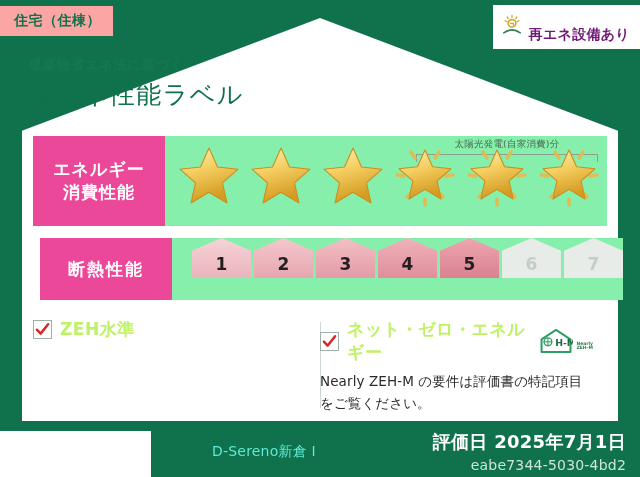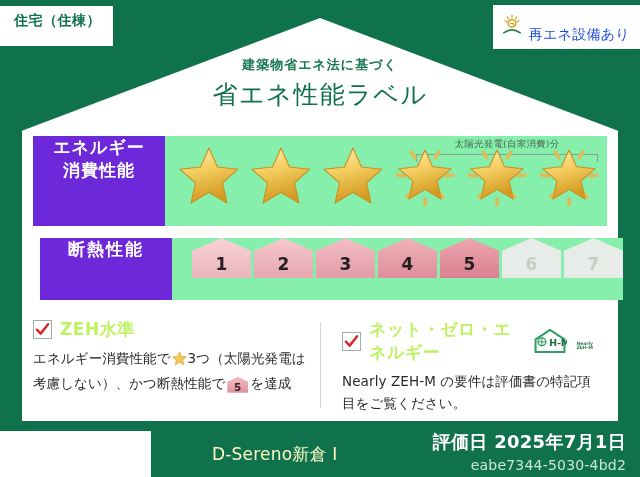--- a/index.html
+++ b/index.html
@@ -19,70 +19,70 @@
   #house-shape {
     position: absolute;
     left: 22px; top: 18px; right: 22px; bottom: 56px;
     background: #ffffff;
     clip-path: polygon(50% 0%, 100% 28%, 100% 100%, 0% 100%, 0% 28%);
   }
 
   
   #doc-type-tag {
     position: absolute; left: 0px; top: 6px;
-    background: #ffffff;
-    padding: 6px 12px 16px 14px;
+    background: #fca5a5;
+    padding: 6px 12px 6px 14px;
     font-size: 14px;
     font-weight: bold;
     color: #10724c;
     letter-spacing: .5px;
     z-index: 5;
   }
 
   
   #renewable-badge {
     position: absolute; right: 0px; top: 5px;
     background: #ffffff;
     padding: 5px 10px 5px 8px;
     display: flex; align-items: center; gap: 6px;
     z-index: 5;
   }
   #renewable-badge .badge-text {
-    font-size: 14px; font-weight: normal; color: #1d4ed8;
+    font-size: 14px; font-weight: bold; color: #701a75;
     letter-spacing: .3px;
     margin-top: 16px;
   }
 
   
   #title-block {
     position: absolute; left: 0; right: 0; top: 56px;
-    text-align: center; z-index: 4;
+    z-index: 4; padding-left: 29px;
   }
   #title-sub {
     font-size: 13px; font-weight: bold; color: #17774f;
     letter-spacing: 1px;
   }
   #title-main {
     font-size: 25px; font-weight: normal; color: #11714b;
     letter-spacing: 1.5px; margin-top: 4px;
   }
 
   
   .metric-row {
     position: absolute;
     display: flex;
     align-items: stretch;
     z-index: 4;
   }
   .metric-label {
-    background: #6d28d9;
+    background: #ec4899;
     color: #ffffff;
     font-weight: bold;
     display: flex; flex-direction: column;
-    align-items: center; justify-content: flex-start;
+    align-items: center; justify-content: center;
     text-align: center;
     flex: 0 0 auto;
   }
   .metric-track {
     background: #86efac;
     flex: 1 1 auto;
     position: relative;
     display: flex;
     align-items: flex-start;
   }
@@ -140,21 +140,21 @@
   .ins-chip.on  { color: #231f20; }
   .ins-chip.off { color: #c3cfc4; background: #e8ece8; }
 
   
   #statements {
     position: absolute;
     left: 33px; top: 318px; width: 574px; height: 96px;
     display: flex; z-index: 4;
   }
   .statement { flex: 1 1 50%; padding-right: 14px; position: relative; }
-  .statement + .statement { padding-left: 22px; }
+  .statement + .statement { }
   #statement-divider {
     position: absolute; left: 50%; top: 4px; bottom: 6px;
     width: 1px; background: #cfd8d2;
   }
   .stmt-head {
     display: flex; align-items: center; gap: 8px; margin-bottom: 7px;
   }
   .stmt-title {
     font-size: 17px; font-weight: bold; color: #bef264; letter-spacing: .5px;
   }
@@ -185,21 +185,21 @@
   }
   #bels-plate {
     position: absolute; left: 0px; top: 6px;
     background: #ffffff; padding: 5px 12px 5px 14px;
     display: flex; align-items: center; gap: 8px;
   }
   #bels-jp { font-size: 24px; font-weight: bold; color: #701a75; letter-spacing: 1px; margin-top: 41px; }
   #bels-en { font-size: 23px; font-weight: bold; color: #1a9a5c; letter-spacing: -.5px; }
   #property-name {
     position: absolute; left: 212px; top: 18px;
-    color: #fef9c3; font-size: 17px; letter-spacing: .2px;
+    color: #5eead4; font-size: 14px; letter-spacing: .2px;
   }
   #eval-block {
     position: absolute; right: 14px; top: 5px;
     text-align: right; color: #ffffff;
   }
   #eval-date { font-size: 18px; font-weight: bold; letter-spacing: .3px; }
   #eval-id { font-size: 14px; color: #cfe4d8; margin-top: 3px; letter-spacing: .2px; }
 </style>
 </head>
 <body>
@@ -354,36 +354,31 @@
 
     <div class="statement">
       <div class="stmt-head">
         <span class="check-box">
           <svg width="15" height="15" viewBox="0 0 16 16">
             <path d="M2 8.2 L6 12.4 L14 2.4" fill="none" stroke="#d62828" stroke-width="2.6" stroke-linecap="round" stroke-linejoin="round"></path>
           </svg>
         </span>
         <span class="stmt-title">ZEH水準</span>
       </div>
-      <div class="stmt-body">
-        <span>エネルギー消費性能で</span><span class="inline-star"><svg width="15" height="15" viewBox="0 0 62 60">
-              <path d="M31 2 L39.5 21 L60 23.2 L44.5 36.8 L49 57 L31 46.3 L13 57 L17.5 36.8 L2 23.2 L22.5 21 Z" fill="#f3c95c" stroke="#c9901c" stroke-width="2"></path>
-            </svg></span><span>3つ（太陽光発電は考慮しない）、かつ断熱性能で</span><span class="inline-chip">5</span><span>を達成</span>
-      </div>
     </div>
 
     <div class="statement">
       <div class="stmt-head">
         <span class="check-box">
           <svg width="15" height="15" viewBox="0 0 16 16">
             <path d="M2 8.2 L6 12.4 L14 2.4" fill="none" stroke="#d62828" stroke-width="2.6" stroke-linecap="round" stroke-linejoin="round"></path>
           </svg>
         </span>
         <span class="stmt-title">ネット・ゼロ・エネルギー</span>
-        <span style="display:flex;align-items:flex-end;gap:9px;margin-left:-2px;">
+        <span style="display:flex;align-items:flex-end;gap:3px;margin-left:-2px;">
           <svg width="34" height="26" viewBox="0 0 40 30">
             <path d="M3 28 V13 L20 2 L37 13 V28 Z" fill="#ffffff" stroke="#2f9e63" stroke-width="2.4" stroke-linejoin="round"></path>
             <circle cx="10.5" cy="16" r="4.6" fill="none" stroke="#2f9e63" stroke-width="1.6"></circle>
             <g stroke="#2f9e63" stroke-width="1.2">
                 <line x1="6" y1="16" x2="15" y2="16"></line>
                 <line x1="10.5" y1="11.4" x2="10.5" y2="20.6"></line>
               </g>
             <text x="19" y="21" font-family="DejaVu Sans, sans-serif" font-size="11" font-weight="bold" fill="#1e6b45">H-M</text>
           </svg>
           <span style="display:flex;flex-direction:column;line-height:1.05;font-size:4.5px;font-weight:bold;color:#2f7d4f;padding-bottom:3px;">

